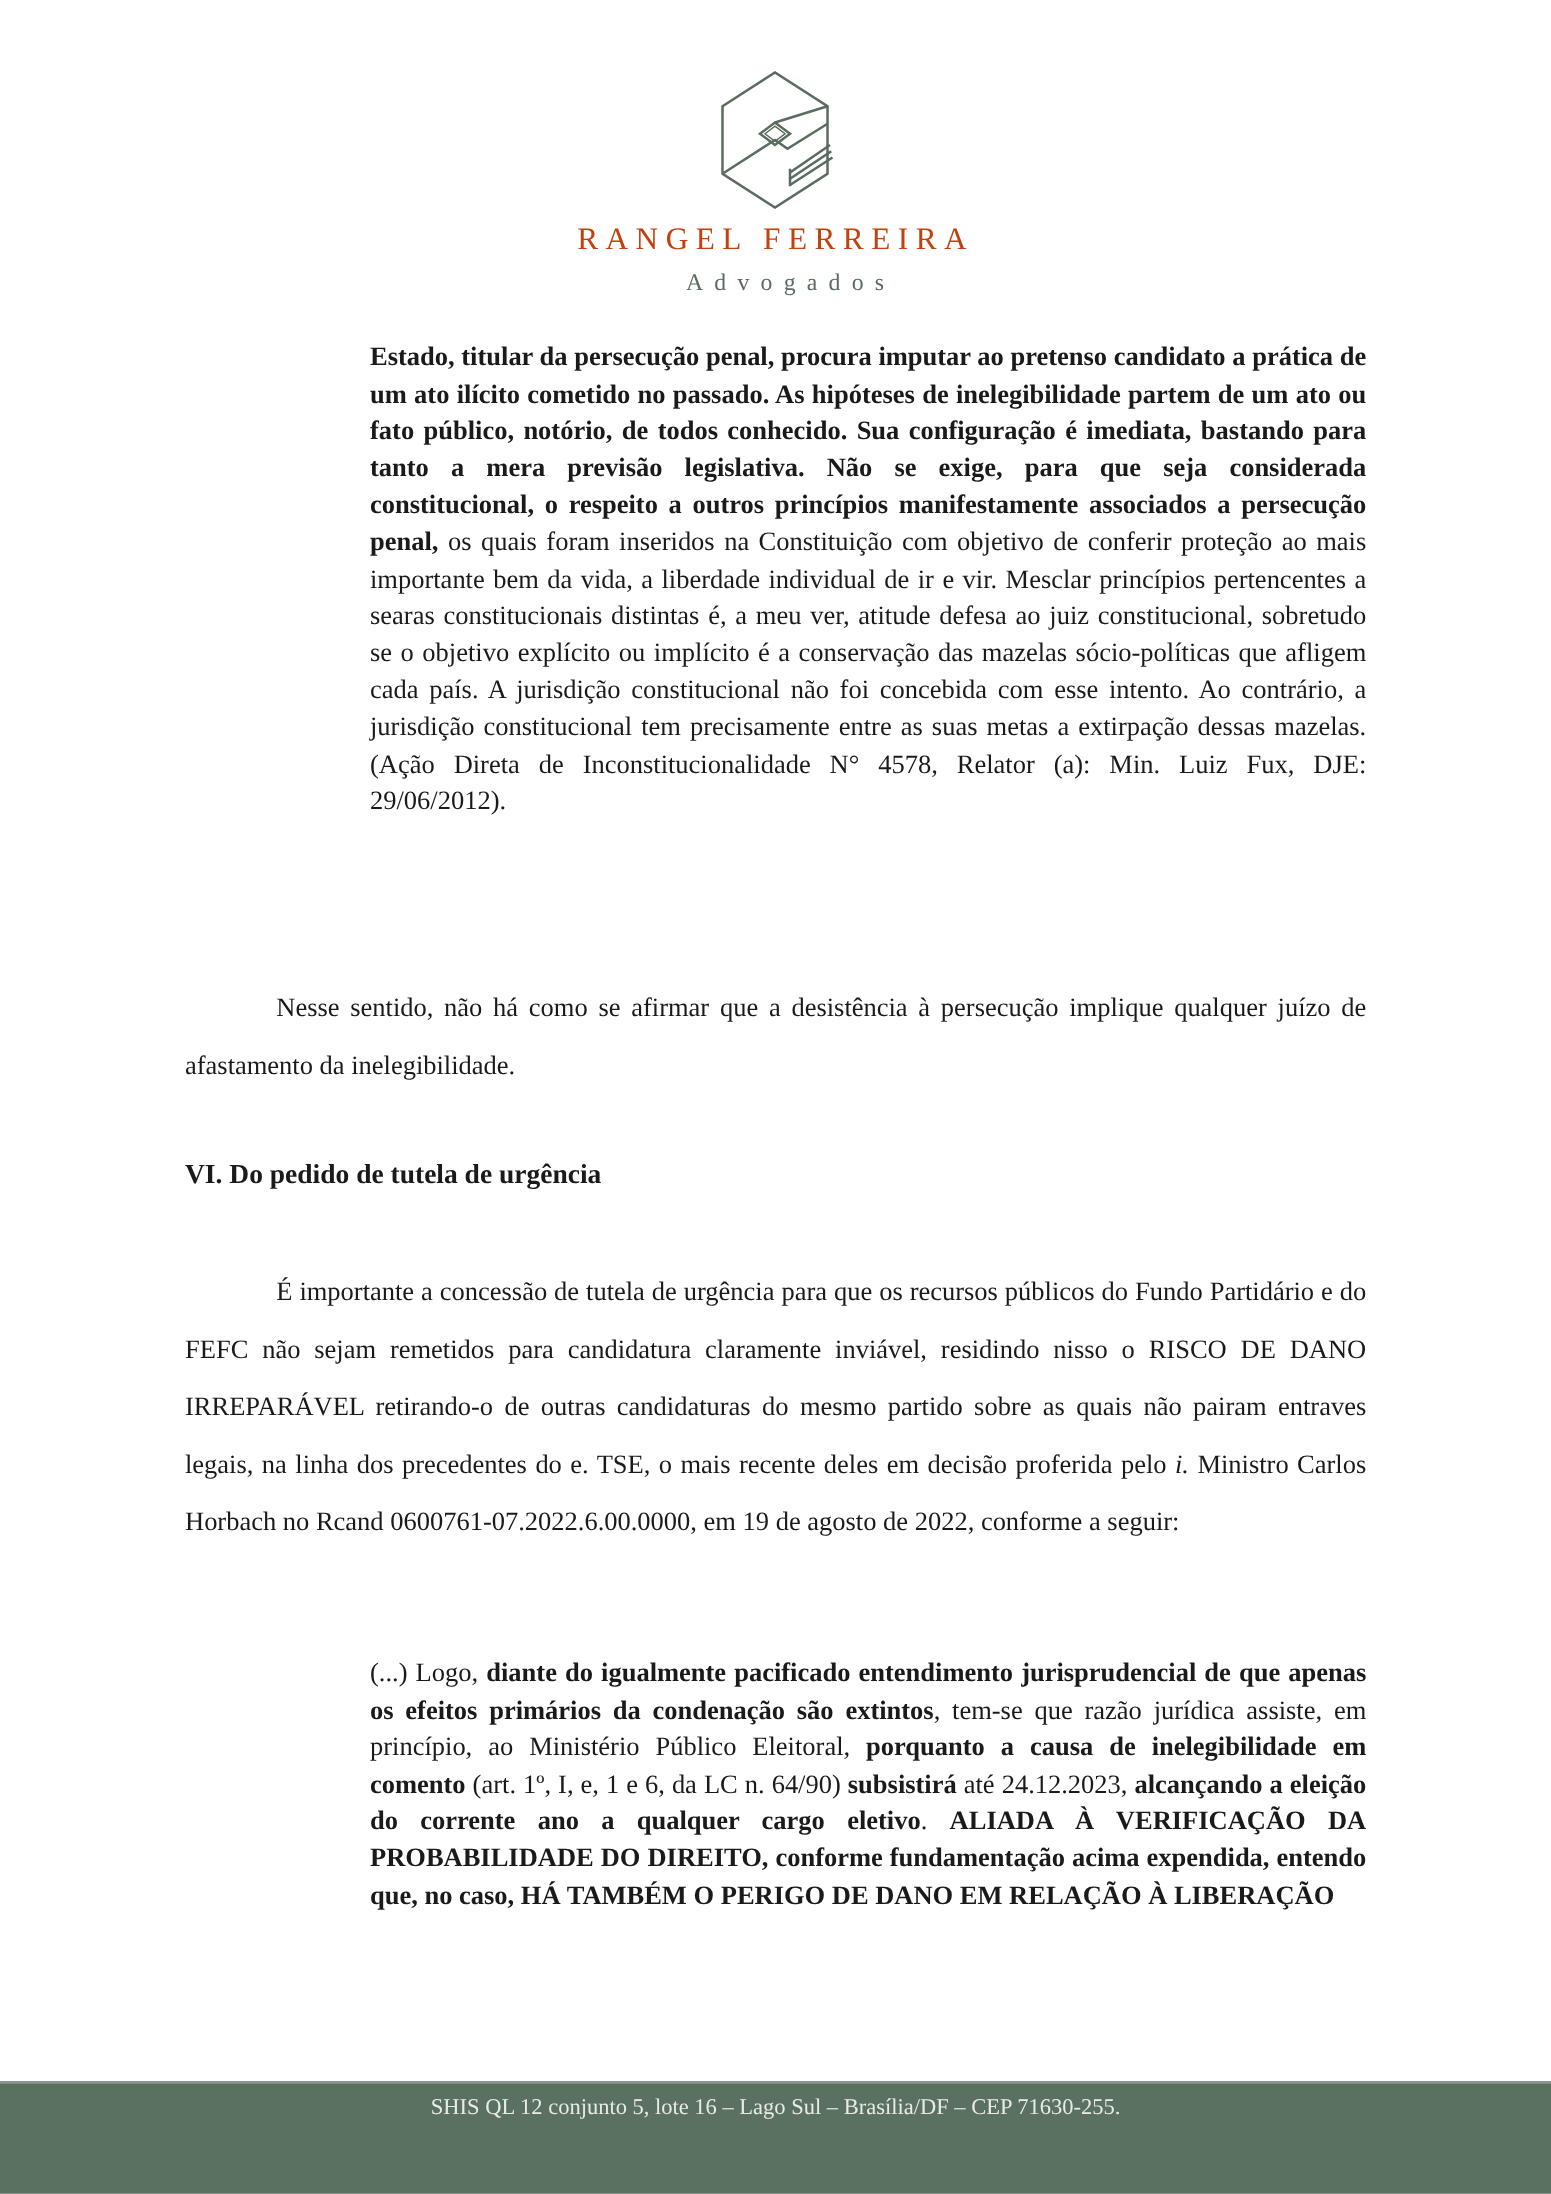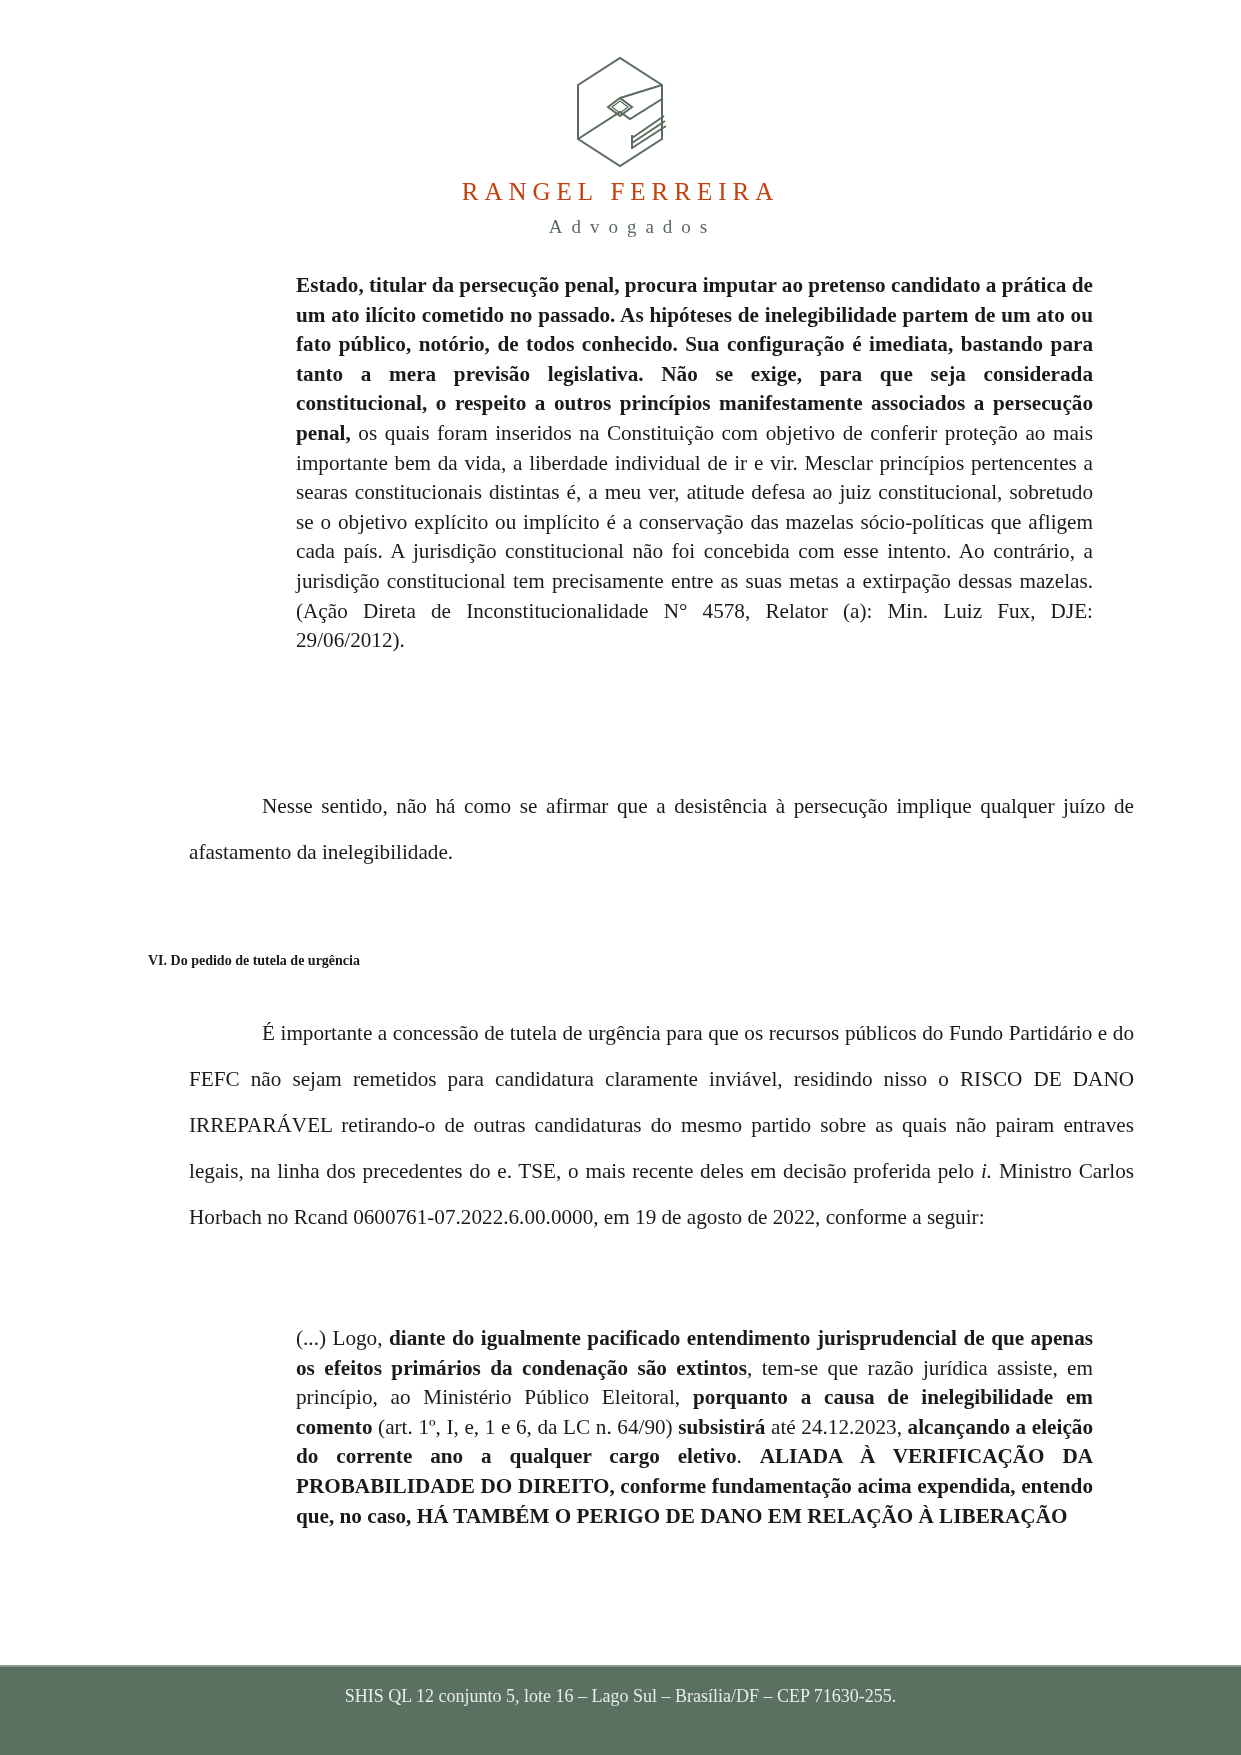--- a/index.html
+++ b/index.html
@@ -23,37 +23,37 @@
     position: absolute; left: 296px; width: 797px;
     font-size: 21.2px; line-height: 29.6px; text-align: justify;
   }
   .quote1 { top: 271px; }
   .quote2 { top: 1324px; font-family: Liberation Serif, serif; }
   .b { font-weight: bold; }
   .i { font-style: italic; }
 
   .para {
     position: absolute; left: 148px; width: 945px;
-    font-size: 21.2px; line-height: 46px; text-align: justify; margin-left: 41px;
+    font-size: 21.2px; line-height: 46px; text-align: justify;
   }
   .para .indent { display: inline-block; width: 73px; }
   .para1 { top: 783px; }
   .para2 { top: 1010px; }
   .heading {
-    position: absolute; left: 148px; top: 953px;
-    font-size: 14px; font-weight: bold;
+    position: absolute; left: 148px; top: 926px;
+    font-size: 22px; font-weight: bold;
   }
 
   .footer {
     position: absolute; left: 0; top: 1665px; width: 1241px; height: 90px;
     background: #5a7060; color: #e8ece9; text-align: center;
     font-size: 18px; line-height: 22px;
     border-top: 2px solid #889a8d;
   }
-  .footer .addr { padding-top: 18px; }
+  .footer .addr { padding-top: 7px; }
 </style>
 </head>
 <body>
 
 <div class="logo">
   <svg width="100" height="116" viewBox="0 0 100 116">
     <g fill="none" stroke="#5b6b5e" stroke-width="2">
       <polygon points="8,30 50,3 92,30 92,84 50,111 8,84"></polygon>
       <polyline points="8,84 50,57 60,64 92,44"></polyline>
       <polygon points="38,52 50,43 62,52 50,61"></polygon>

